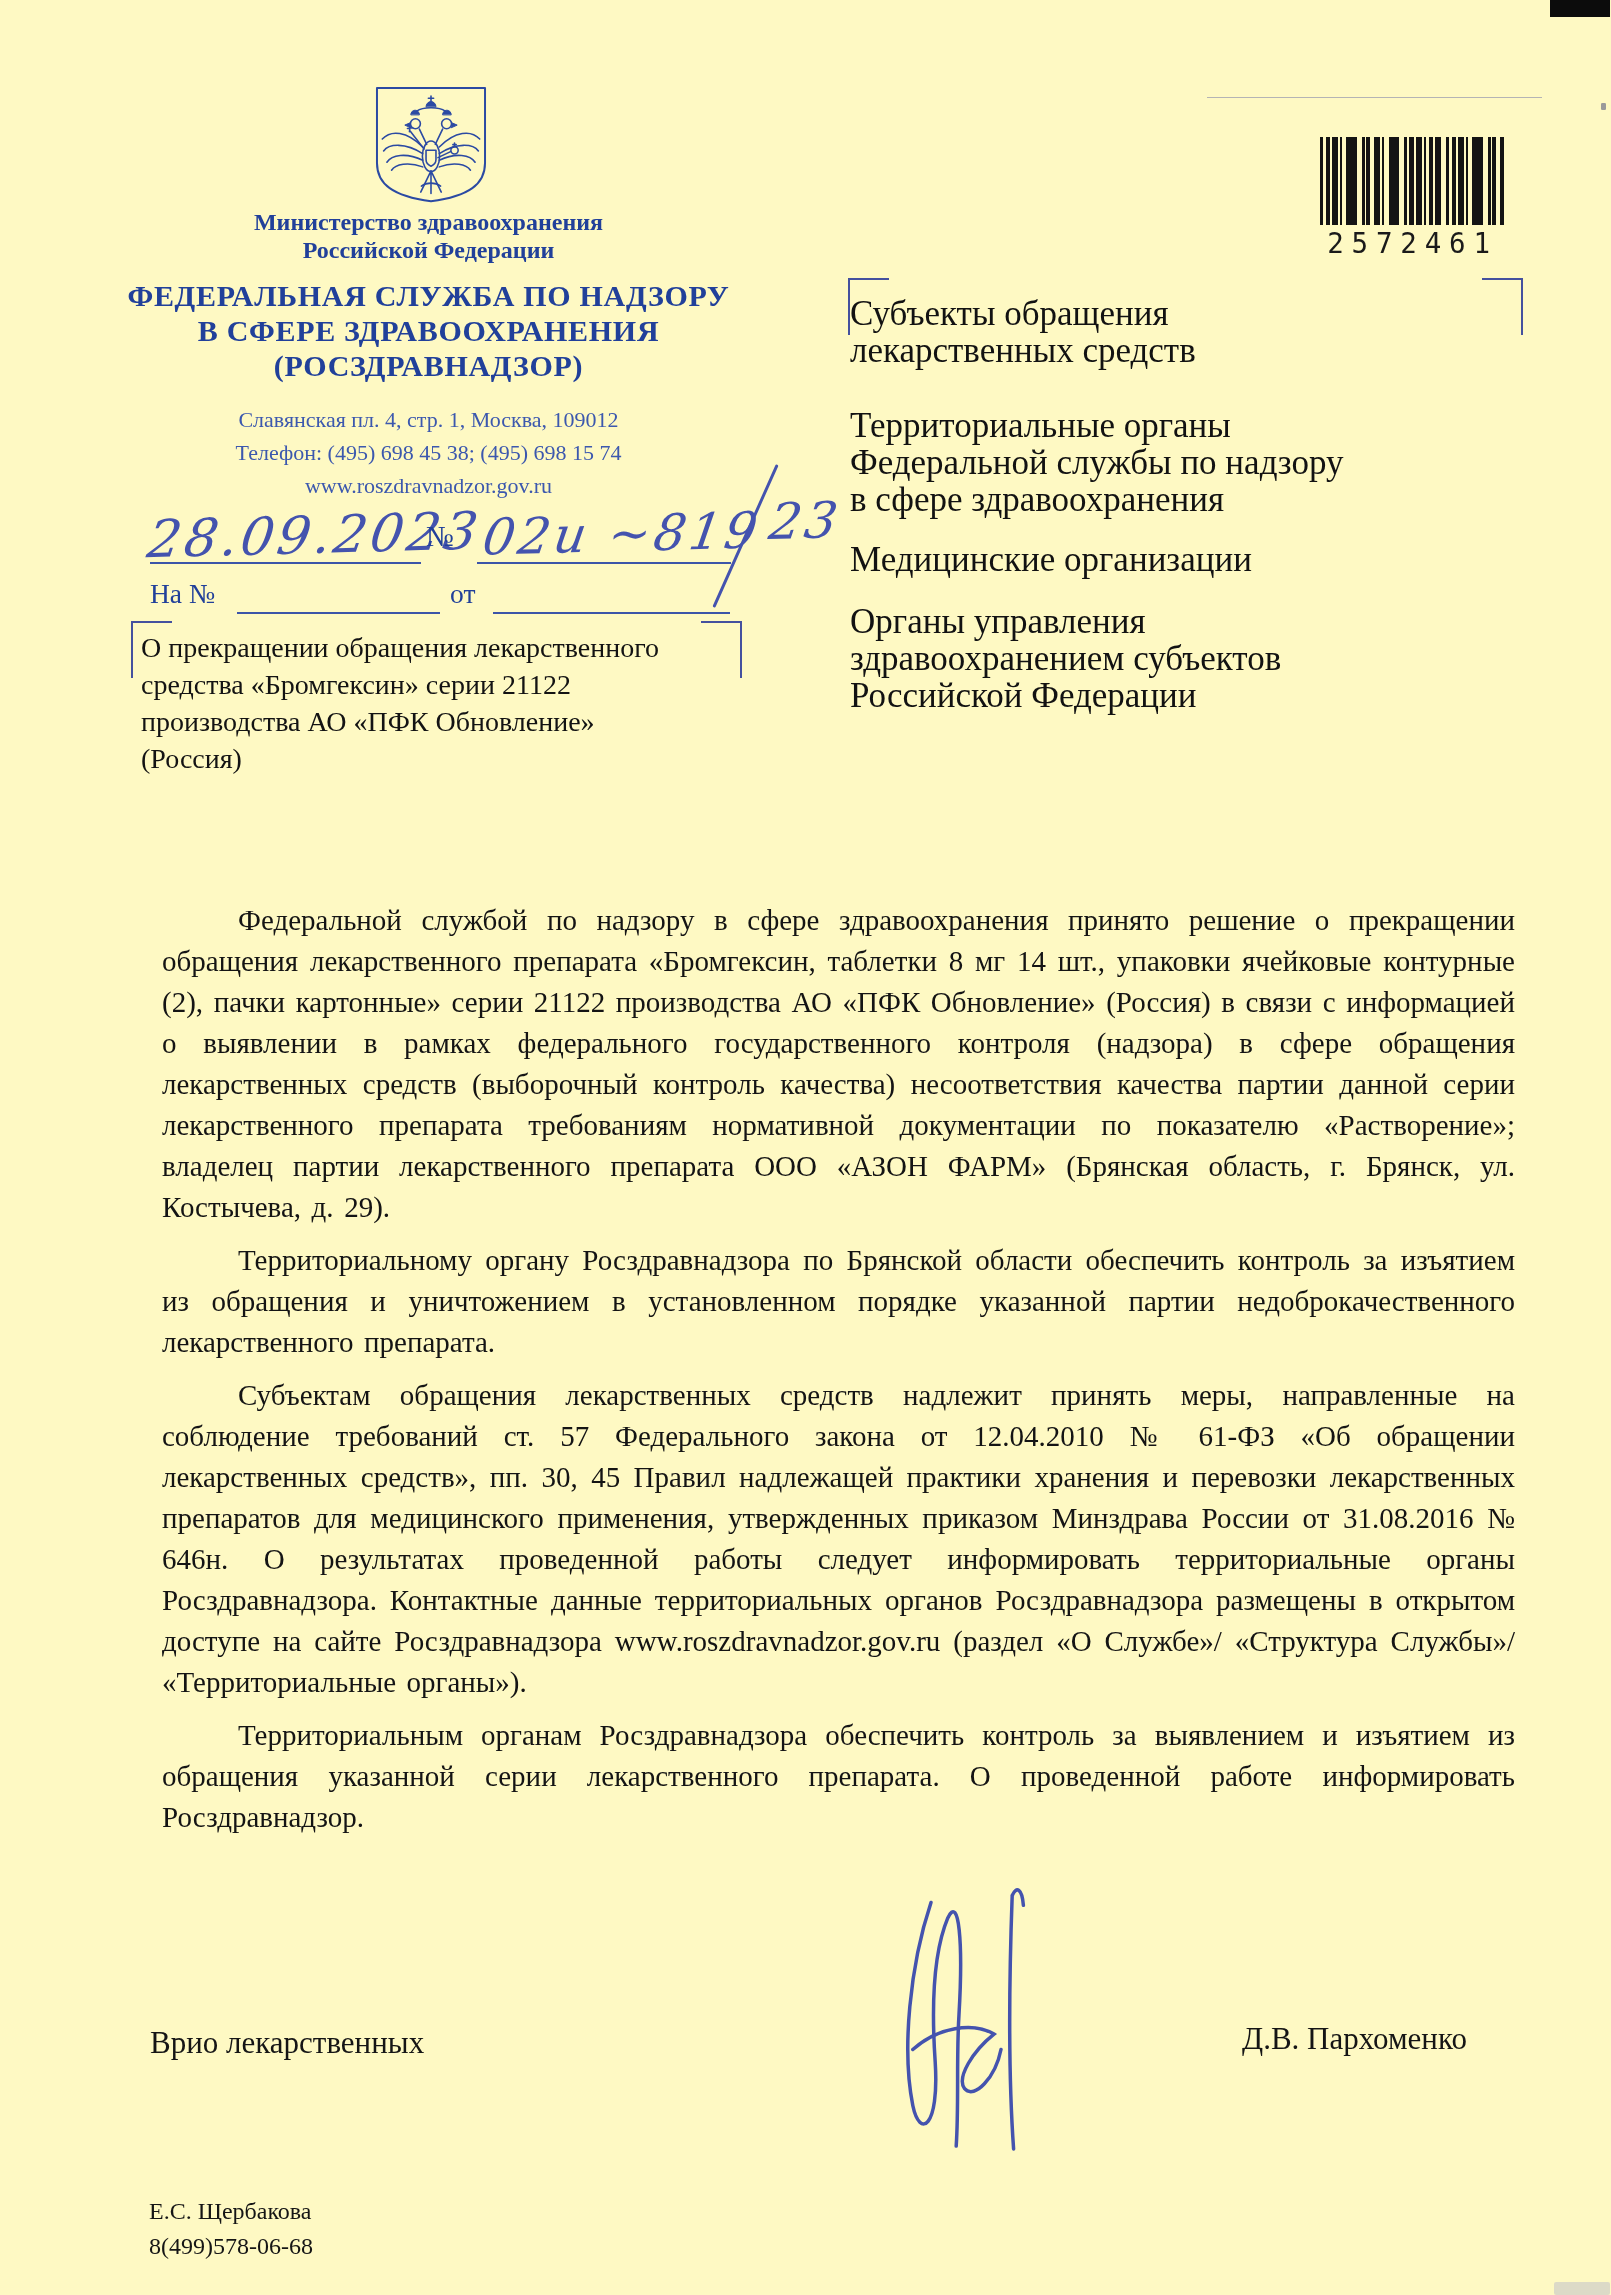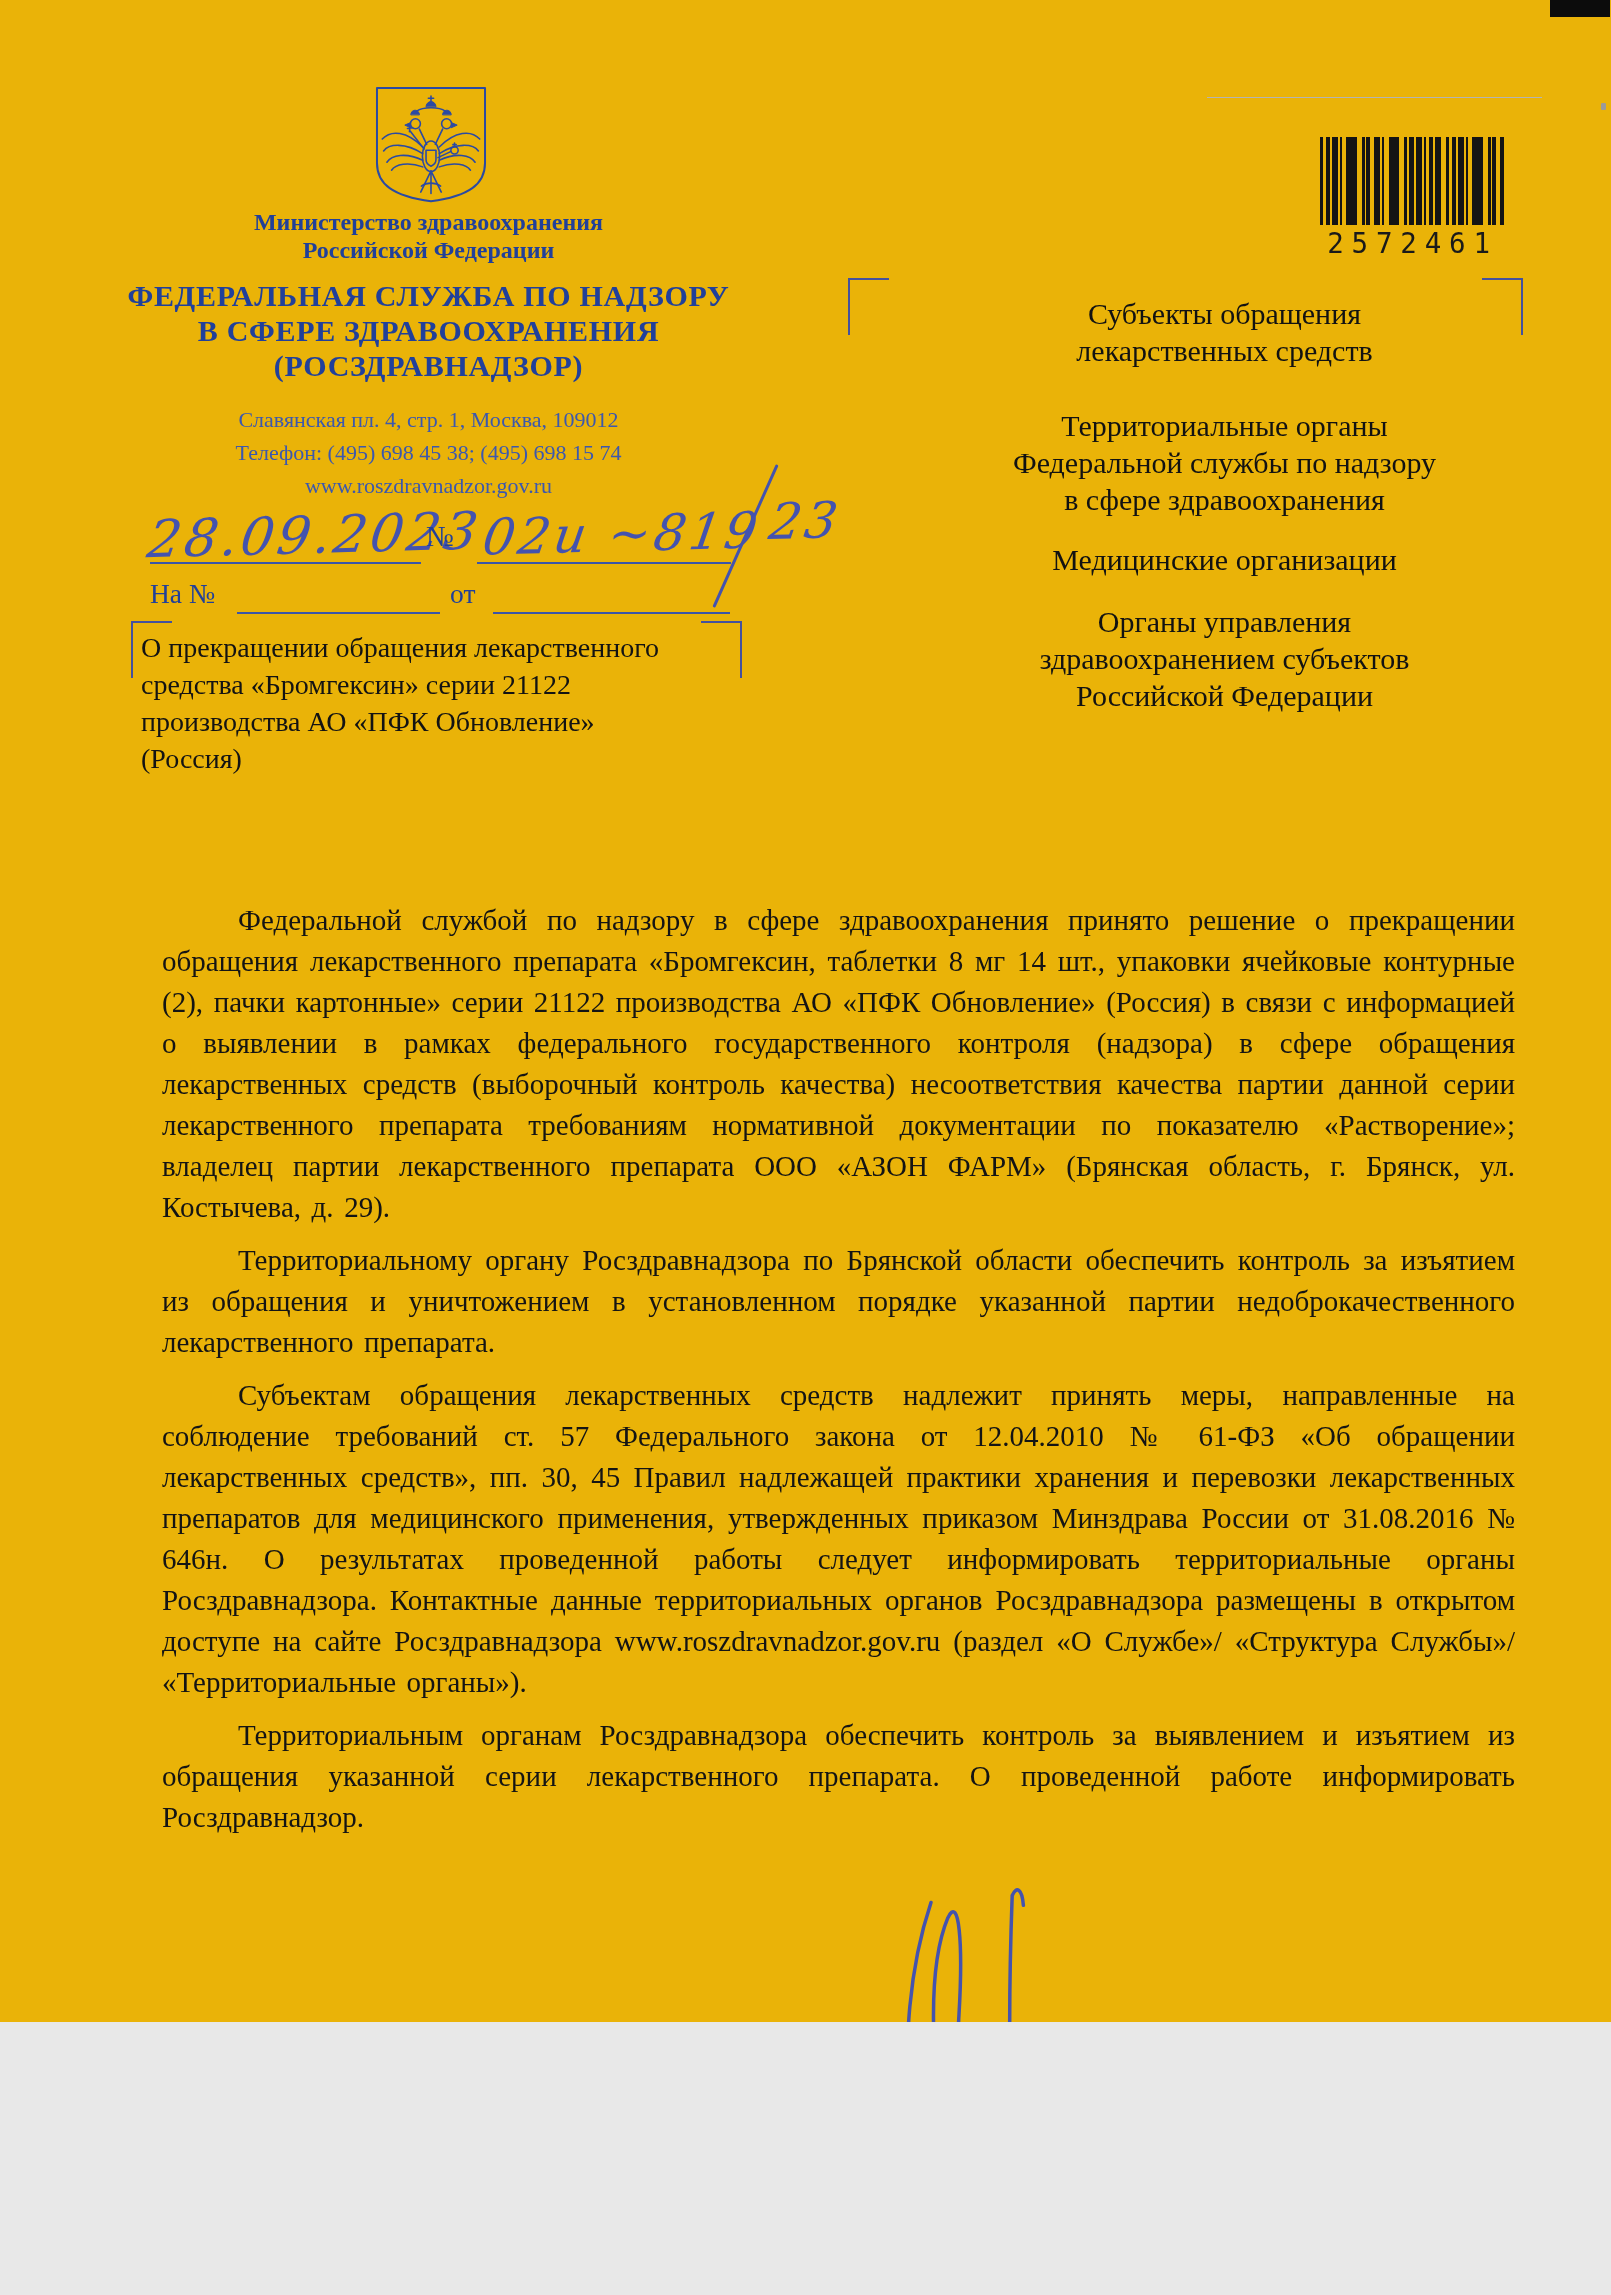--- a/index.html
+++ b/index.html
@@ -1,19 +1,19 @@
 <!DOCTYPE html>
 <html style="font-size:10.5px"><head>
 <meta charset="utf-8">
 <style>
   html,body{margin:0;padding:0;background:#e8e8e8;}
   .page{
     position:relative;
-    width:1611px;height:2022px;
-    background:#eab308;
+    width:1611px;height:2295px;
+    background:#fef9c3;
     overflow:hidden;
     font-family:"Liberation Serif", serif;
     color:#161616;
   }
   
   .artifact-corner{position:absolute;left:1550px;top:0;width:60px;height:17px;background:#0c0c0c;}
   .artifact-line{position:absolute;left:1207px;top:97px;width:335px;height:1.3px;background:#b4b4b4;}
   .artifact-speck{position:absolute;left:1601px;top:103px;width:4.6px;height:7.2px;background:#9a9a9a;border-radius:1.3px;}
   .artifact-smudge{position:absolute;left:1554px;top:2282px;width:56px;height:13px;background:#c9c9c9;opacity:.65;border-radius:2px;}
   
@@ -68,22 +68,22 @@
         transparent 9.8px 26px, #141414 26px 31px,
         transparent 31px 46px, #141414 46px 48px,
         transparent 48px 63px);
   }
   .barcode-num{
     position:absolute;left:1311px;top:227px;width:203px;
     text-align:center;font-family:"DejaVu Sans Mono", monospace;
     font-size:27.5px;letter-spacing:7.8px;color:#1a1a1a;
   }
   
-  .rcpt{position:absolute;left:888px;width:673px;text-align:center;
-    font-size:30px;line-height:37px;color:#121212;}
+  .rcpt{position:absolute;left:850px;width:673px;
+    font-size:35px;line-height:37px;color:#121212;}
   .rcpt1{top:295px;}
   .rcpt2{top:407px;}
   .rcpt3{top:541px;}
   .rcpt4{top:603px;}
   
   .body-text{
     position:absolute;left:150px;top:888px;width:1377px;
     font-size:29px;line-height:41px;text-align:justify;
     word-spacing:3.3px;color:#141414;
   }

